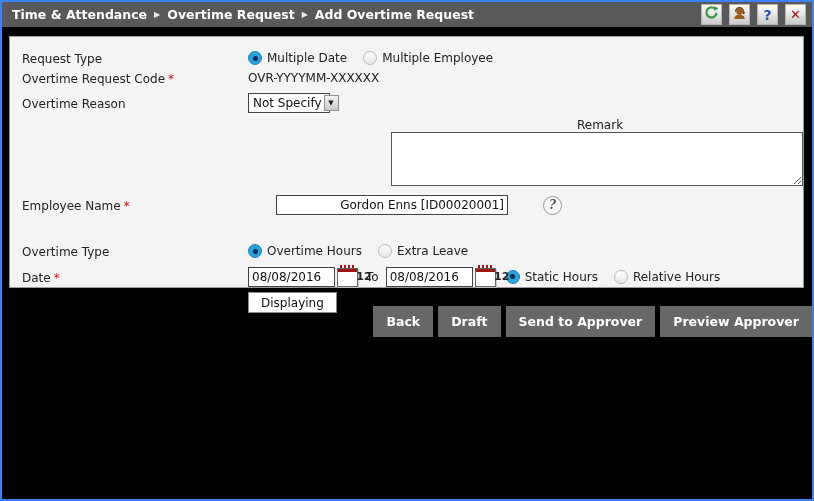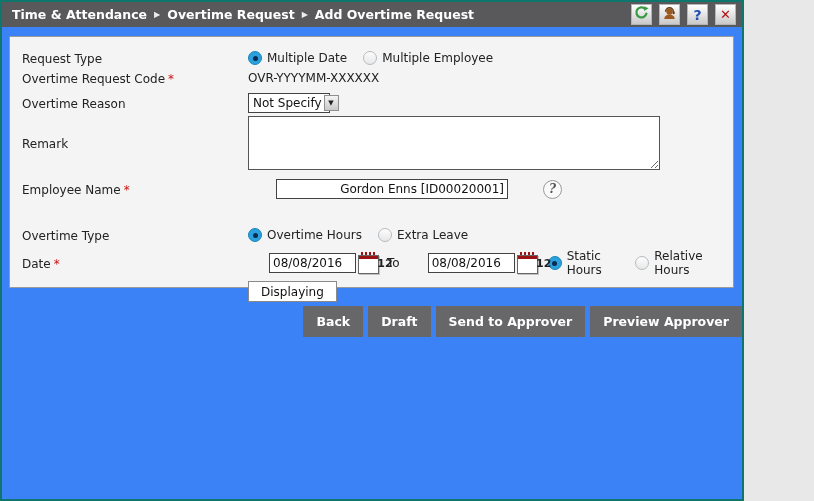--- a/index.html
+++ b/index.html
@@ -1,20 +1,20 @@
 <!DOCTYPE html>
 <html><head>
 <meta charset="utf-8">
 <style>
   * { margin:0; padding:0; box-sizing:border-box; }
   body { font-family:"DejaVu Sans","Liberation Sans",sans-serif; background:#e8e8e8; }
 
   .window{
-    width:744px; height:501px; position:relative;
-    border:2px solid #0f766e; background:#3b82f6; overflow:hidden;
+    width:814px; height:501px; position:relative;
+    border:2px solid #3b82f6; background:#000000; overflow:hidden;
   }
 
   
   .titlebar{
     height:25px; background:#59595b; display:flex; align-items:center;
     padding:0 6px 0 10px; color:#fff;
   }
   .crumbs{ display:flex; align-items:center; flex:1; }
   .crumb{ font-size:12.5px; font-weight:bold; color:#fff; white-space:nowrap; cursor:pointer; }
   .crumb.current{ cursor:default; }
@@ -28,21 +28,21 @@
   .glyph-help{ font-weight:bold; font-size:14px; color:#1f4fb3; line-height:1; }
   .glyph-close{ font-weight:bold; font-size:13px; color:#b01414; line-height:1; }
 
   
   .panel{
     margin:9px 8px 0 7px; height:252px;
     background:#f4f4f4; border:1px solid #9a9a9a;
     padding-top:13px;
   }
   .row{ display:flex; align-items:center; padding-left:12px; }
-  .row.top{ align-items:center; }
+  .row.top{ align-items:flex-end;flex-direction:column; }
   .flabel{ width:226px; flex:none; font-size:12px; color:#222; padding-top:2px; }
   .req{ color:#cc1111; margin-left:3px; }
   .static-val{ font-size:12px; color:#222; }
 
   .r-request{ margin-bottom:4px; }
   .r-code{ margin-bottom:7px; }
   .r-reason{ margin-bottom:3px; }
   .r-remark{ margin-bottom:9px; }
   .r-employee{ margin-bottom:28px;gap:28px; }
   .r-ottype{ margin-bottom:6px; }
@@ -59,21 +59,21 @@
   .radio .dot{ display:none; }
   .radio.checked .dot{ display:block; width:5px; height:5px; border-radius:50%; background:#0d2a52; }
   .radio-label{ font-size:12px; color:#222; margin-right:16px; }
 
   
   .tinput{
     height:20px; border:1px solid #434343; background:#fff;
     font:12px "DejaVu Sans","Liberation Sans",sans-serif; color:#111; padding:0 3px;
   }
   .emp-input{ width:232px;text-align:right; }
-  .date-input{ width:87px;margin-left:21px; }
+  .date-input{ width:87px; }
 
   
   .select{
     display:inline-flex; align-items:center; height:20px; width:82px;
     border:1px solid #434343; background:#fff; cursor:pointer; padding:0 1px 0 4px;
   }
   .select-value{ flex:1; font-size:12px; color:#111; white-space:nowrap; }
   .select-arrow{
     width:15px; height:16px; flex:none; margin-left:2px;
     background:linear-gradient(#f4f4f4,#c9c9c9); border:1px solid #8f8f8f;

